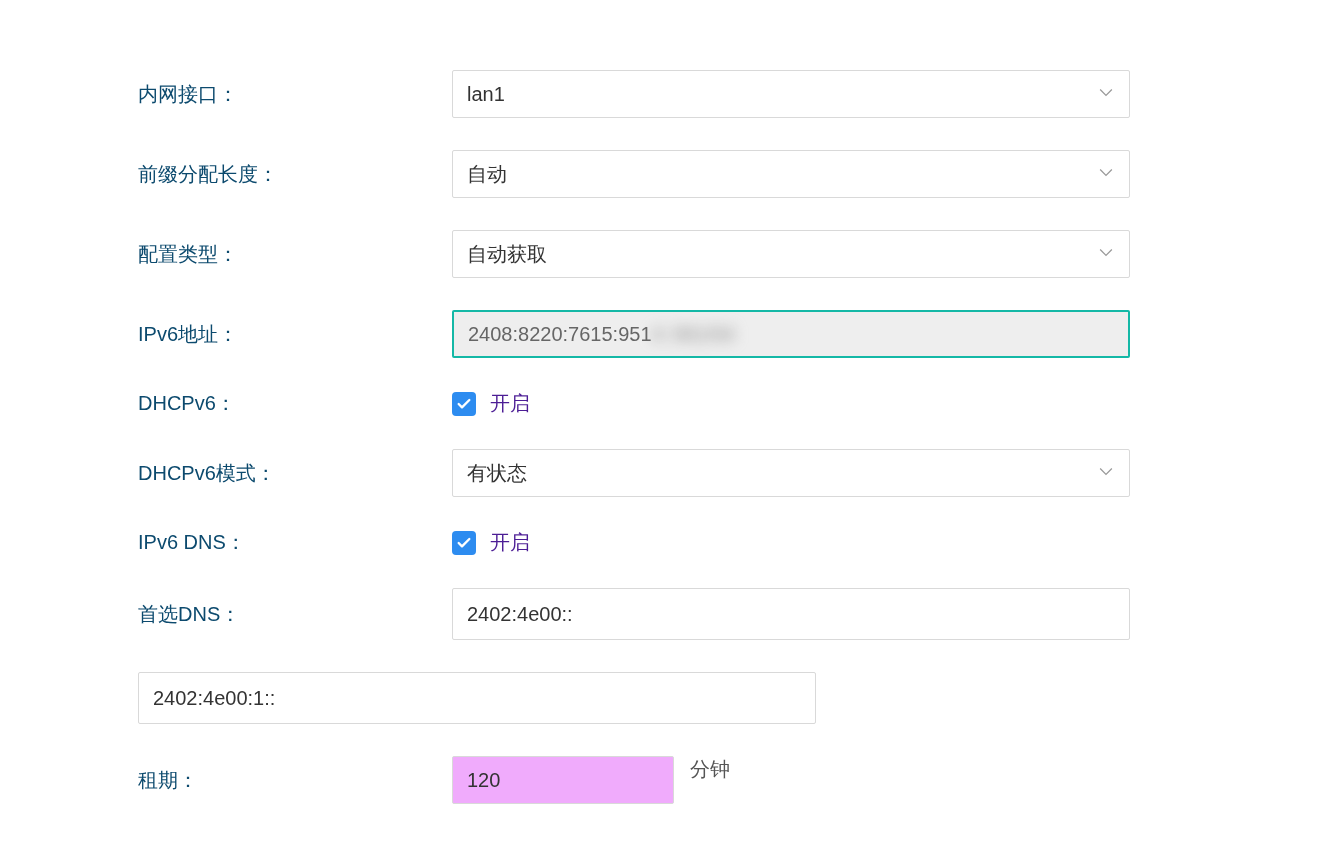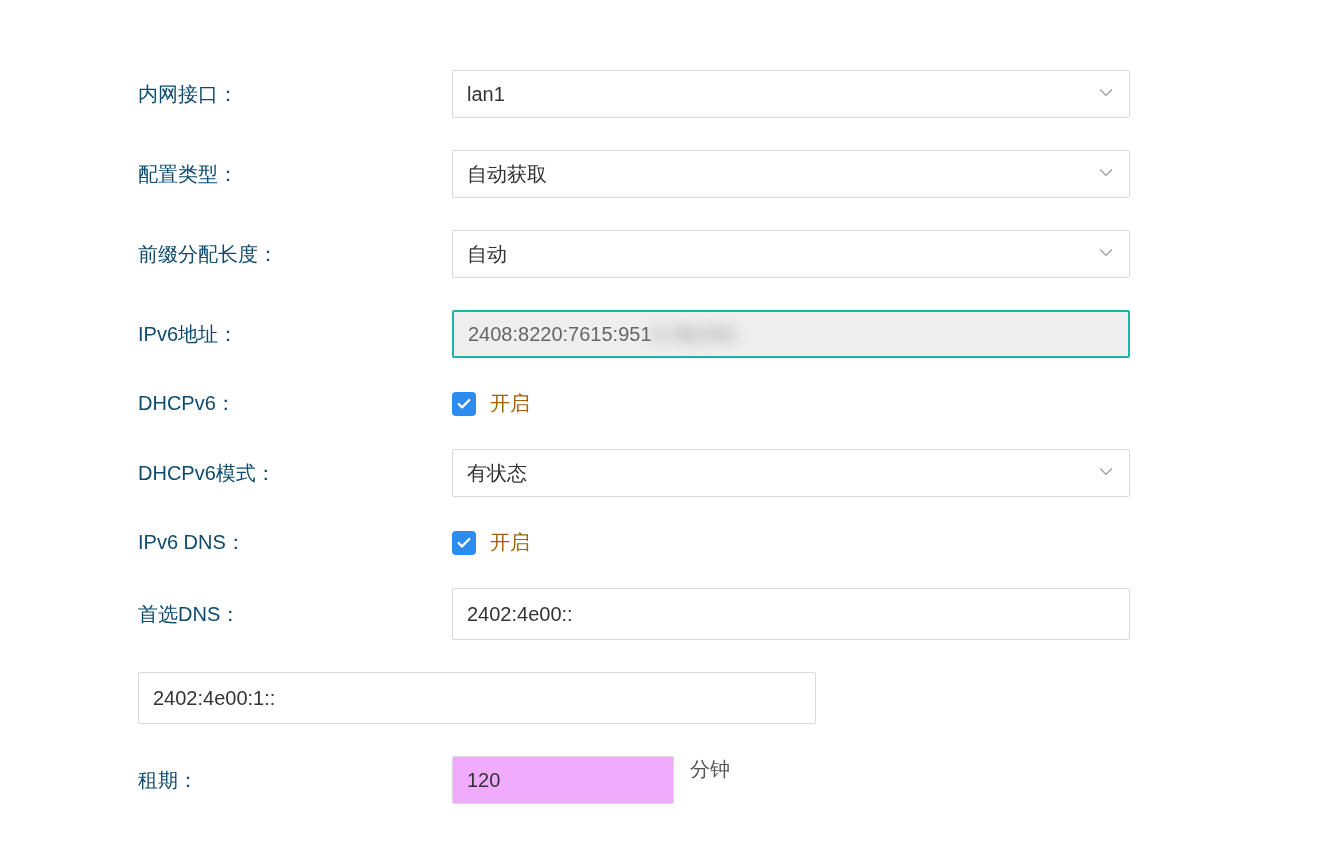--- a/index.html
+++ b/index.html
@@ -112,21 +112,21 @@
       height: 24px;
       border-radius: 4px;
       background: #2d8cf0;
       display: flex;
       align-items: center;
       justify-content: center;
       cursor: pointer;
     }
     .checkbox-label {
       font-size: 20px;
-      color: #a16207;
+      color: #4c1d95;
     }
   </style>
 </head>
 <body>
 
 <div class="form-container">
 
   <div class="form-row">
     <div class="form-label">内网接口：</div>
     <div class="form-control">
@@ -137,41 +137,41 @@
         <span class="select-chevron">
           <svg width="20" height="20" viewBox="0 0 24 24" fill="none" stroke="#999999" stroke-width="1.5">
             <polyline points="5 9 12 16 19 9"></polyline>
           </svg>
         </span>
       </div>
     </div>
   </div>
 
   <div class="form-row">
+    <div class="form-label">前缀分配长度：</div>
+    <div class="form-control">
+      <div class="select-wrapper">
+        <div class="select-input">
+          <span>自动</span>
+        </div>
+        <span class="select-chevron">
+          <svg width="20" height="20" viewBox="0 0 24 24" fill="none" stroke="#999999" stroke-width="1.5">
+            <polyline points="5 9 12 16 19 9"></polyline>
+          </svg>
+        </span>
+      </div>
+    </div>
+  </div>
+
+  <div class="form-row">
     <div class="form-label">配置类型：</div>
     <div class="form-control">
       <div class="select-wrapper">
         <div class="select-input">
           <span>自动获取</span>
-        </div>
-        <span class="select-chevron">
-          <svg width="20" height="20" viewBox="0 0 24 24" fill="none" stroke="#999999" stroke-width="1.5">
-            <polyline points="5 9 12 16 19 9"></polyline>
-          </svg>
-        </span>
-      </div>
-    </div>
-  </div>
-
-  <div class="form-row">
-    <div class="form-label">前缀分配长度：</div>
-    <div class="form-control">
-      <div class="select-wrapper">
-        <div class="select-input">
-          <span>自动</span>
         </div>
         <span class="select-chevron">
           <svg width="20" height="20" viewBox="0 0 24 24" fill="none" stroke="#999999" stroke-width="1.5">
             <polyline points="5 9 12 16 19 9"></polyline>
           </svg>
         </span>
       </div>
     </div>
   </div>
 

